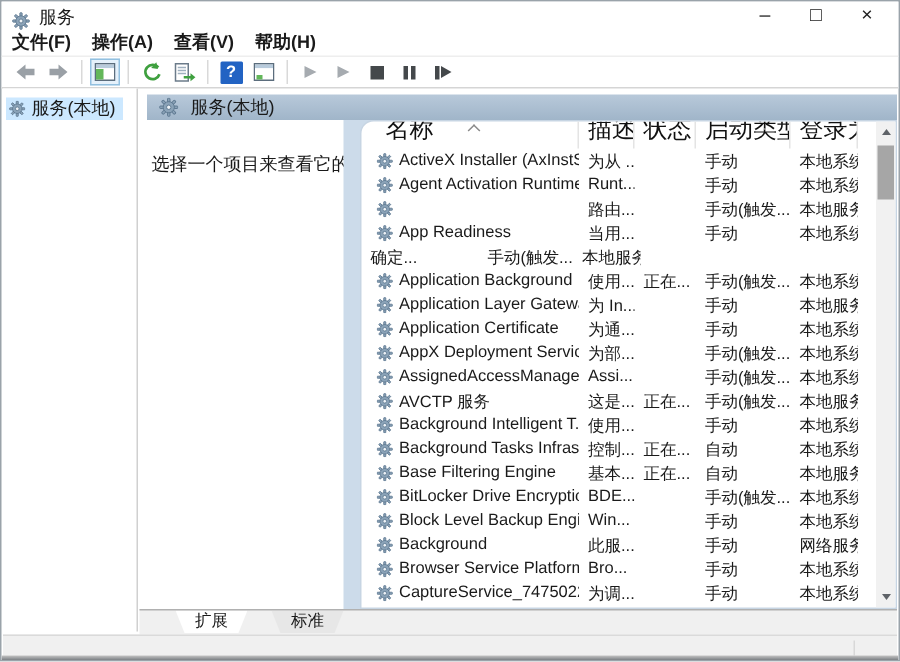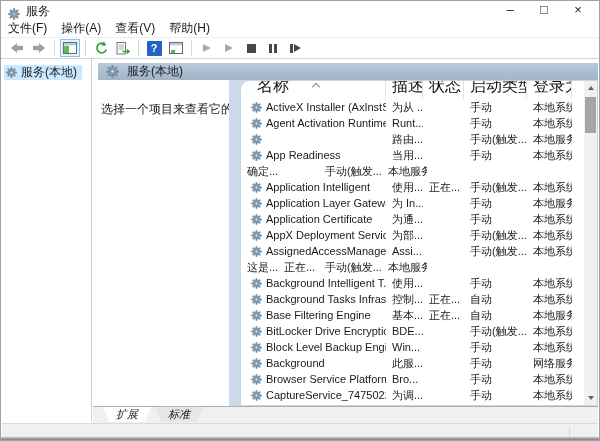--- a/index.html
+++ b/index.html
@@ -8,21 +8,21 @@
     font-family:"Liberation Sans","DejaVu Sans",sans-serif;color:#1a1a1a;}
 
   
   .titlebar{position:absolute;left:0;top:0;right:0;height:19px;display:flex;align-items:flex-end;background:#fff;}
   .titlebar .gicon{margin-left:7px;}
   .title-text{margin-left:6px;font-size:12px;}
   .win-controls{position:absolute;right:4px;top:0;height:19px;display:flex;}
   .win-btn{width:34px;height:19px;text-align:center;font-size:13px;line-height:17px;color:#222;}
 
   
-  .menubar{position:absolute;left:0;top:19px;right:0;height:17px;display:flex;align-items:center;font-size:12px;background:#fff;}
+  .menubar{position:absolute;left:0;top:19px;right:0;height:17px;display:flex;align-items:center;font-size:12px;background:#fff;font-weight:bold;}
   .menu-item{padding:1px 7px;}
 
   
   .toolbar{position:absolute;left:0;top:36px;right:0;height:22px;display:flex;align-items:center;
     border-top:1px solid #eeeeee;border-bottom:1px solid #d5d5d5;box-sizing:border-box;background:#fff;padding-left:5px;}
   .tb-btn{width:20px;height:18px;display:flex;align-items:center;justify-content:center;margin:0 1px;box-sizing:border-box;}
   .tb-btn.toggled{background:#e5f1fb;border:1px solid #92c0e0;}
   .tb-sep{width:1px;height:16px;background:#d9d9d9;margin:0 4px;}
   .help-box{width:15px;height:15px;background:#2263c3;color:#fff;font-size:11px;font-weight:bold;
     display:flex;align-items:center;justify-content:center;border-radius:1px;}
@@ -71,21 +71,21 @@
   
   .scrollbar{position:absolute;top:0;right:0;width:13px;height:100%;background:#f1f1f1;}
   .sb-btn{position:absolute;left:0;width:13px;height:14px;display:flex;align-items:center;justify-content:center;}
   .sb-up{top:0;} .sb-down{bottom:0;}
   .tri-up{width:0;height:0;border-left:3.5px solid transparent;border-right:3.5px solid transparent;border-bottom:4px solid #5f6368;}
   .tri-down{width:0;height:0;border-left:3.5px solid transparent;border-right:3.5px solid transparent;border-top:4px solid #5f6368;}
   .sb-thumb{position:absolute;left:1px;right:1px;top:16px;height:36px;background:#a6a6a6;}
 
   
   .tab-bar{position:absolute;left:92px;right:1px;top:405px;height:17px;background:#f0f0f0;
-    border-top:1px solid #b0b0b0;box-sizing:border-box;display:flex;align-items:flex-start;padding-left:10px;gap:4px;font-style:italic;}
+    border-top:1px solid #b0b0b0;box-sizing:border-box;display:flex;align-items:flex-start;padding-left:24px;gap:16px;}
   .tab{height:15px;line-height:15px;font-size:11px;padding:0 13px;
     clip-path:polygon(0 0,100% 0,calc(100% - 6px) 100%,6px 100%);
     filter:drop-shadow(0 0 1px #8d8d8d);}
   .tab.active{background:#ffffff;}
   .tab.inactive{background:#e7e7e7;}
   .status-bar{position:absolute;left:1px;right:1px;top:422px;height:16px;background:#f0f0f0;border-top:1px solid #dadada;box-sizing:border-box;}
   .status-divider{position:absolute;left:567px;top:3px;bottom:2px;width:1px;background:#d8d8d8;}
   .bottom-edge{position:absolute;left:0;right:0;bottom:0;height:3px;background:linear-gradient(#c4c4c4,#7c8084);}
 
   svg{display:block;}
@@ -285,21 +285,21 @@
           <div class="cell w1">确定...</div>
           <div class="cell w2"></div>
           <div class="cell w3">手动(触发...</div>
           <div class="cell w4">本地服务</div>
         </div>
         <div class="lv-row">
           <div class="cell c0 w0">
             <svg class="gicon">
               <use href="#gear"></use>
             </svg>
-            <span>Application Intelligent</span>
+            <span>Application Background</span>
           </div>
           <div class="cell w1">使用...</div>
           <div class="cell w2">正在...</div>
           <div class="cell w3">手动(触发...</div>
           <div class="cell w4">本地系统</div>
         </div>
         <div class="lv-row">
           <div class="cell c0 w0">
             <svg class="gicon">
               <use href="#gear"></use>
@@ -341,20 +341,26 @@
               <use href="#gear"></use>
             </svg>
             <span>AssignedAccessManager...</span>
           </div>
           <div class="cell w1">Assi...</div>
           <div class="cell w2"></div>
           <div class="cell w3">手动(触发...</div>
           <div class="cell w4">本地系统</div>
         </div>
         <div class="lv-row">
+          <div class="cell c0 w0">
+            <svg class="gicon">
+              <use href="#gear"></use>
+            </svg>
+            <span>AVCTP 服务</span>
+          </div>
           <div class="cell w1">这是...</div>
           <div class="cell w2">正在...</div>
           <div class="cell w3">手动(触发...</div>
           <div class="cell w4">本地服务</div>
         </div>
         <div class="lv-row">
           <div class="cell c0 w0">
             <svg class="gicon">
               <use href="#gear"></use>
             </svg>

